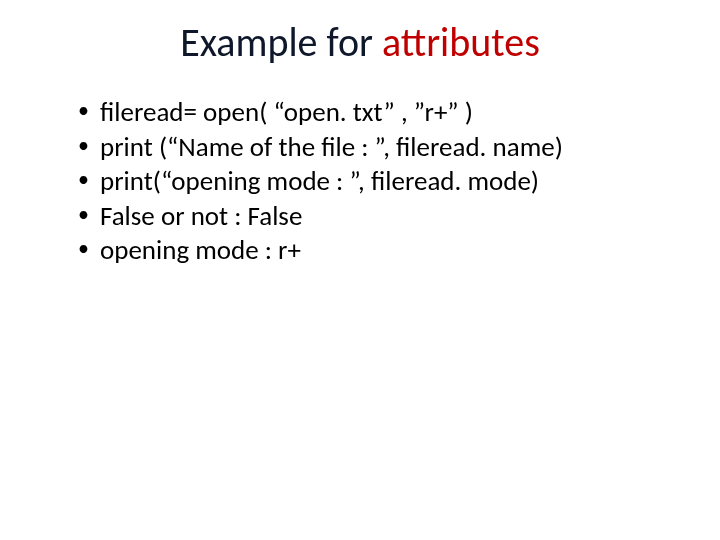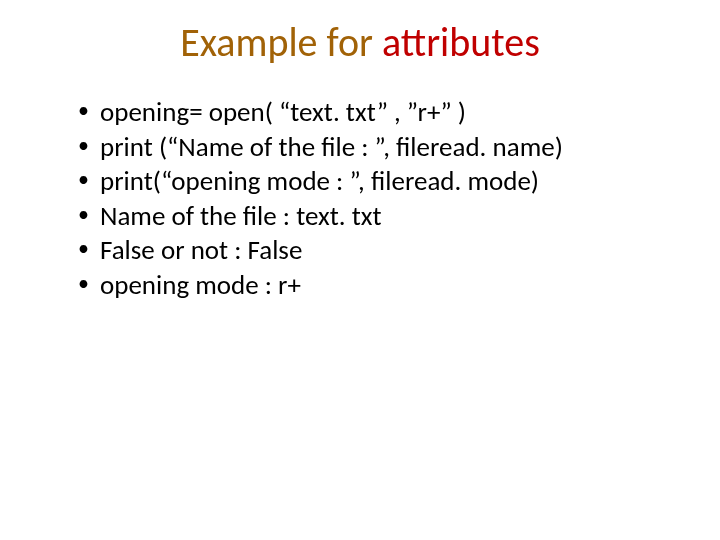--- a/index.html
+++ b/index.html
@@ -20,21 +20,21 @@
   }
   .title {
     text-align: center;
     font-size: 40px;
     font-weight: 400;
     color: #000000;
     margin: 0 0 28px 0;
     letter-spacing: 0px;
   }
   .title .dark {
-    color: #a16207;
+    color: #0f172a;
   }
   .title .red {
     color: #c00000;
     text-align: center;
   }
   ul.body {
     list-style: none;
     padding: 0 0 0 28px;
     margin: 0;
     font-size: 27px;
@@ -65,30 +65,27 @@
 <div class="slide">
 
   <h1 class="title">
     <span class="dark">Example</span>
     <span class="dark">for</span>
     <span class="red">attributes</span>
   </h1>
 
   <ul class="body">
     <li>
-      <span>opening= open( “text. txt” , ”r+” )</span>
+      <span>fileread= open( “open. txt” , ”r+” )</span>
     </li>
     <li>
       <span>print (“Name of the file : ”, fileread. name)</span>
     </li>
     <li>
       <span class="cont">print(“opening mode : ”, fileread. mode)</span>
-    </li>
-    <li>
-      <span> Name of the file : text. txt</span>
     </li>
     <li>
       <span>False or not :  False</span>
     </li>
     <li>
       <span>opening mode : r+</span>
     </li>
   </ul>
 
 </div>

